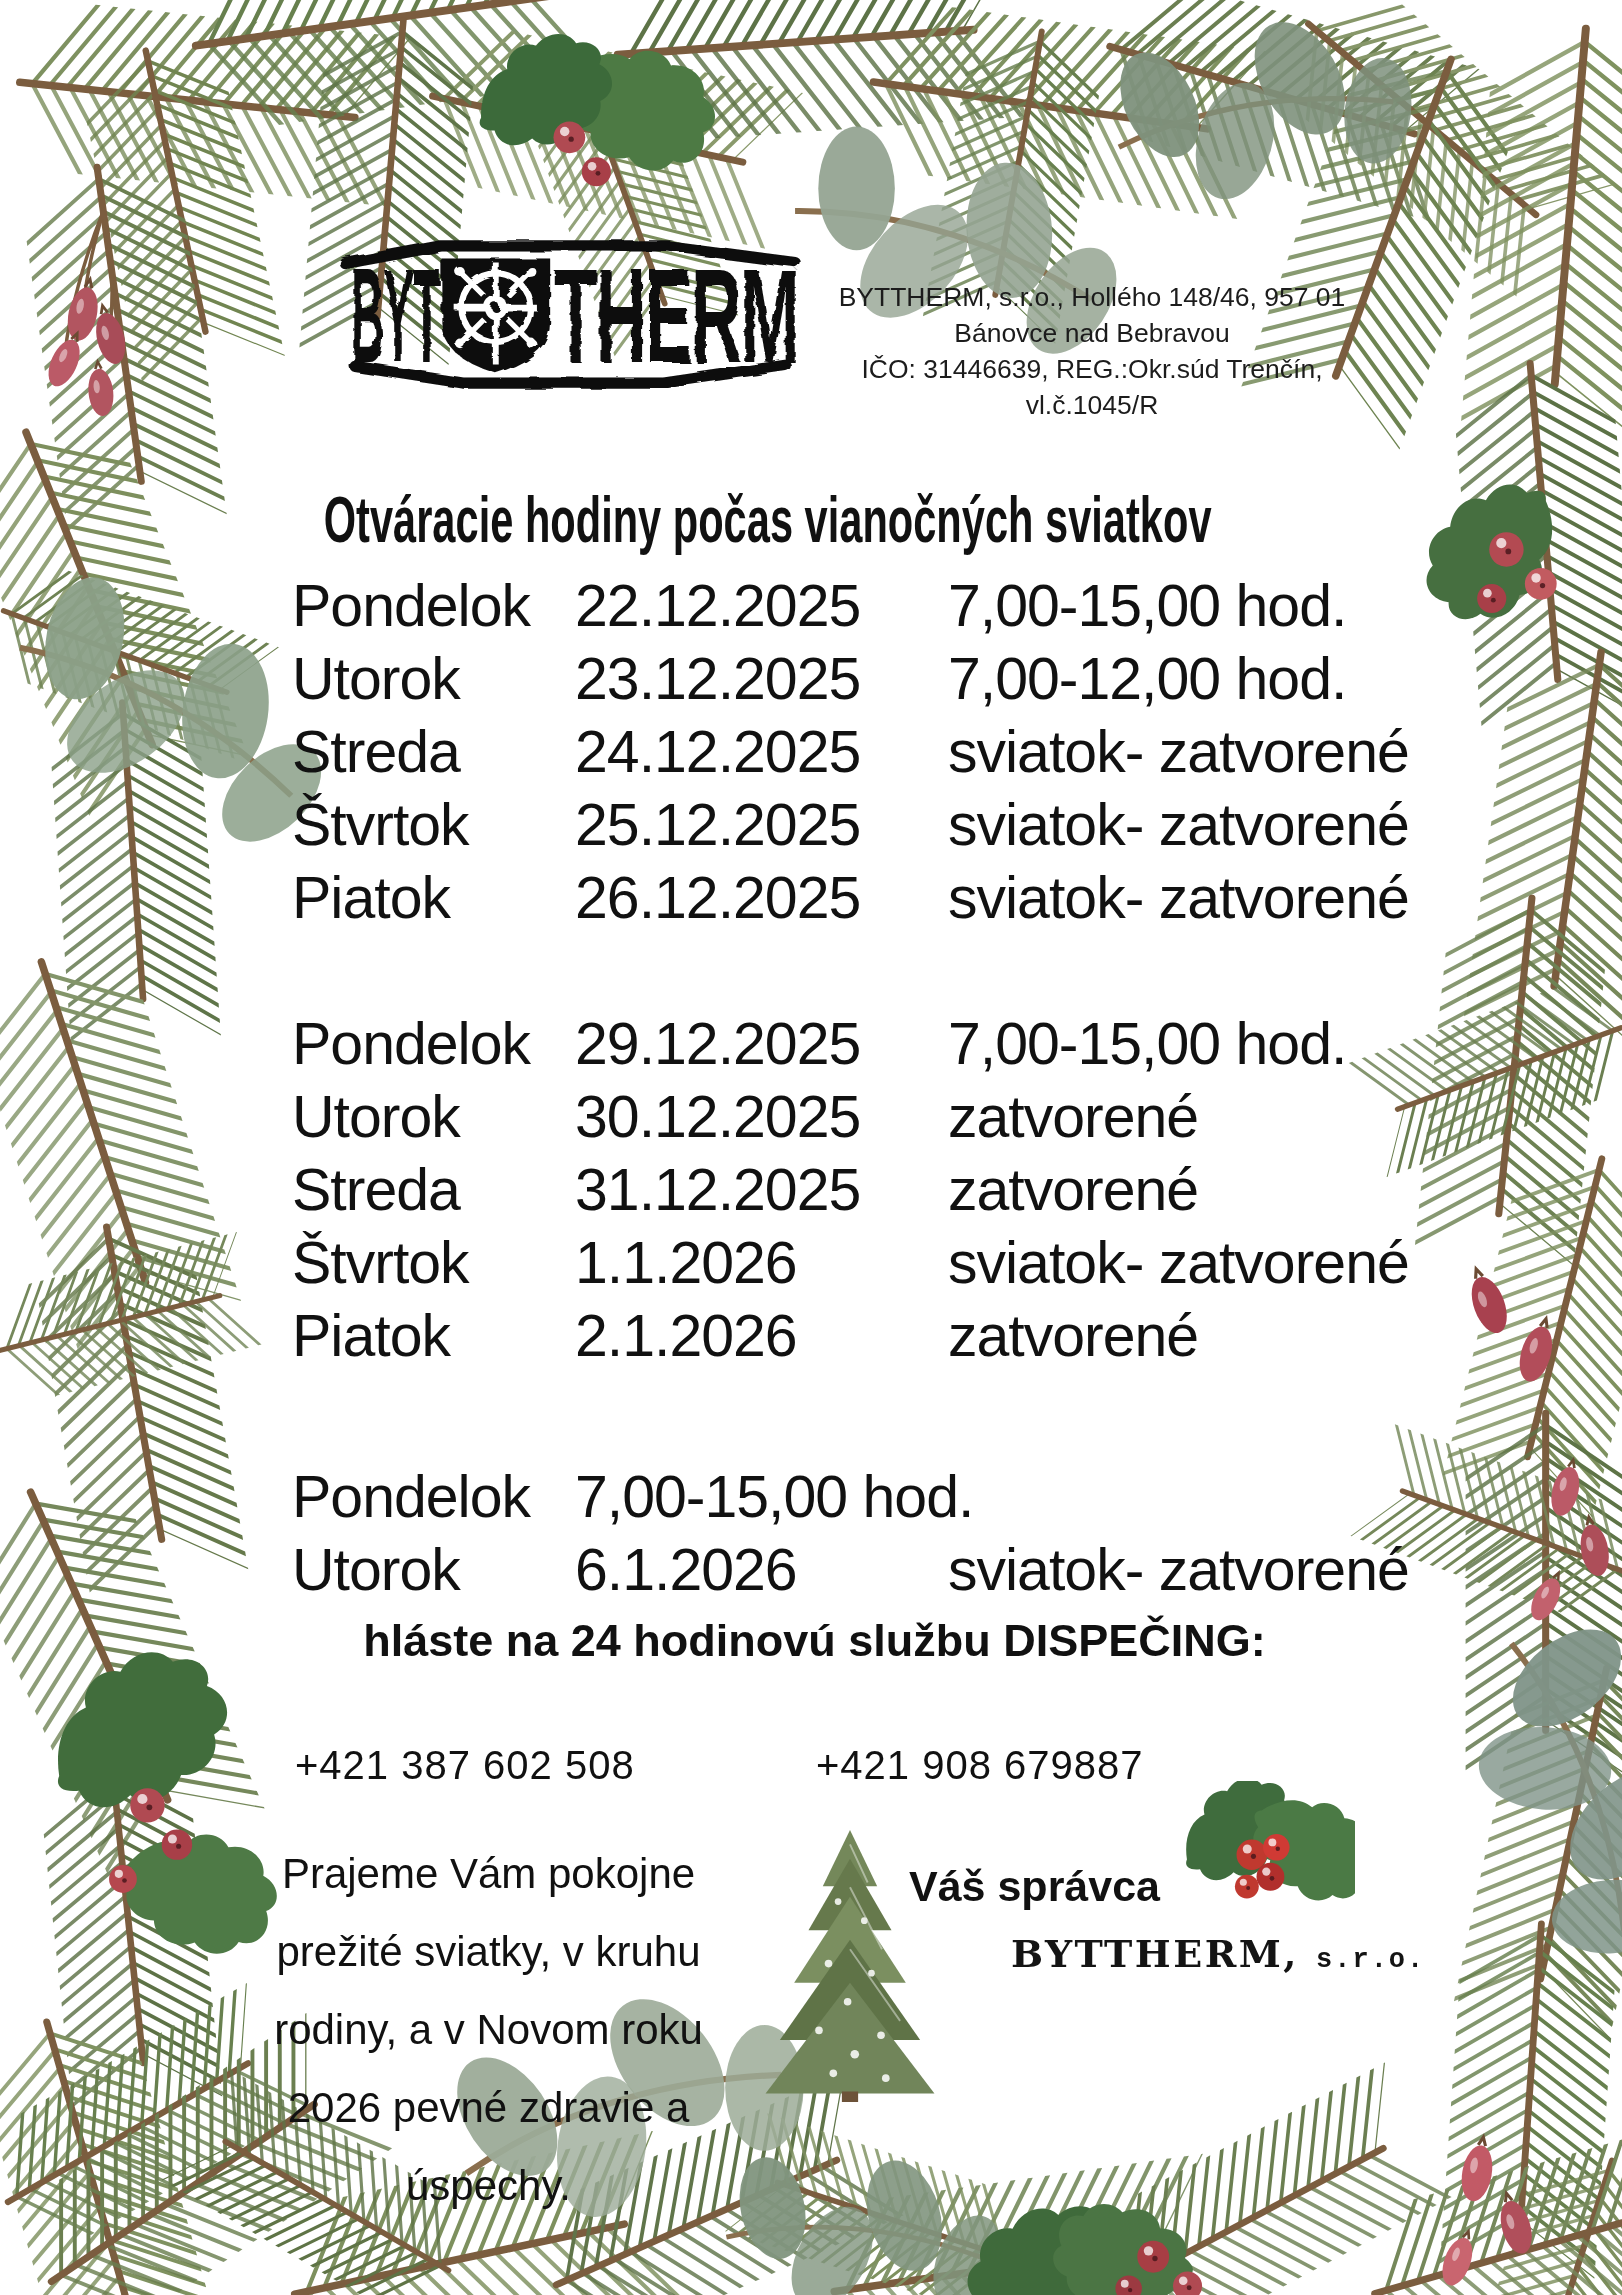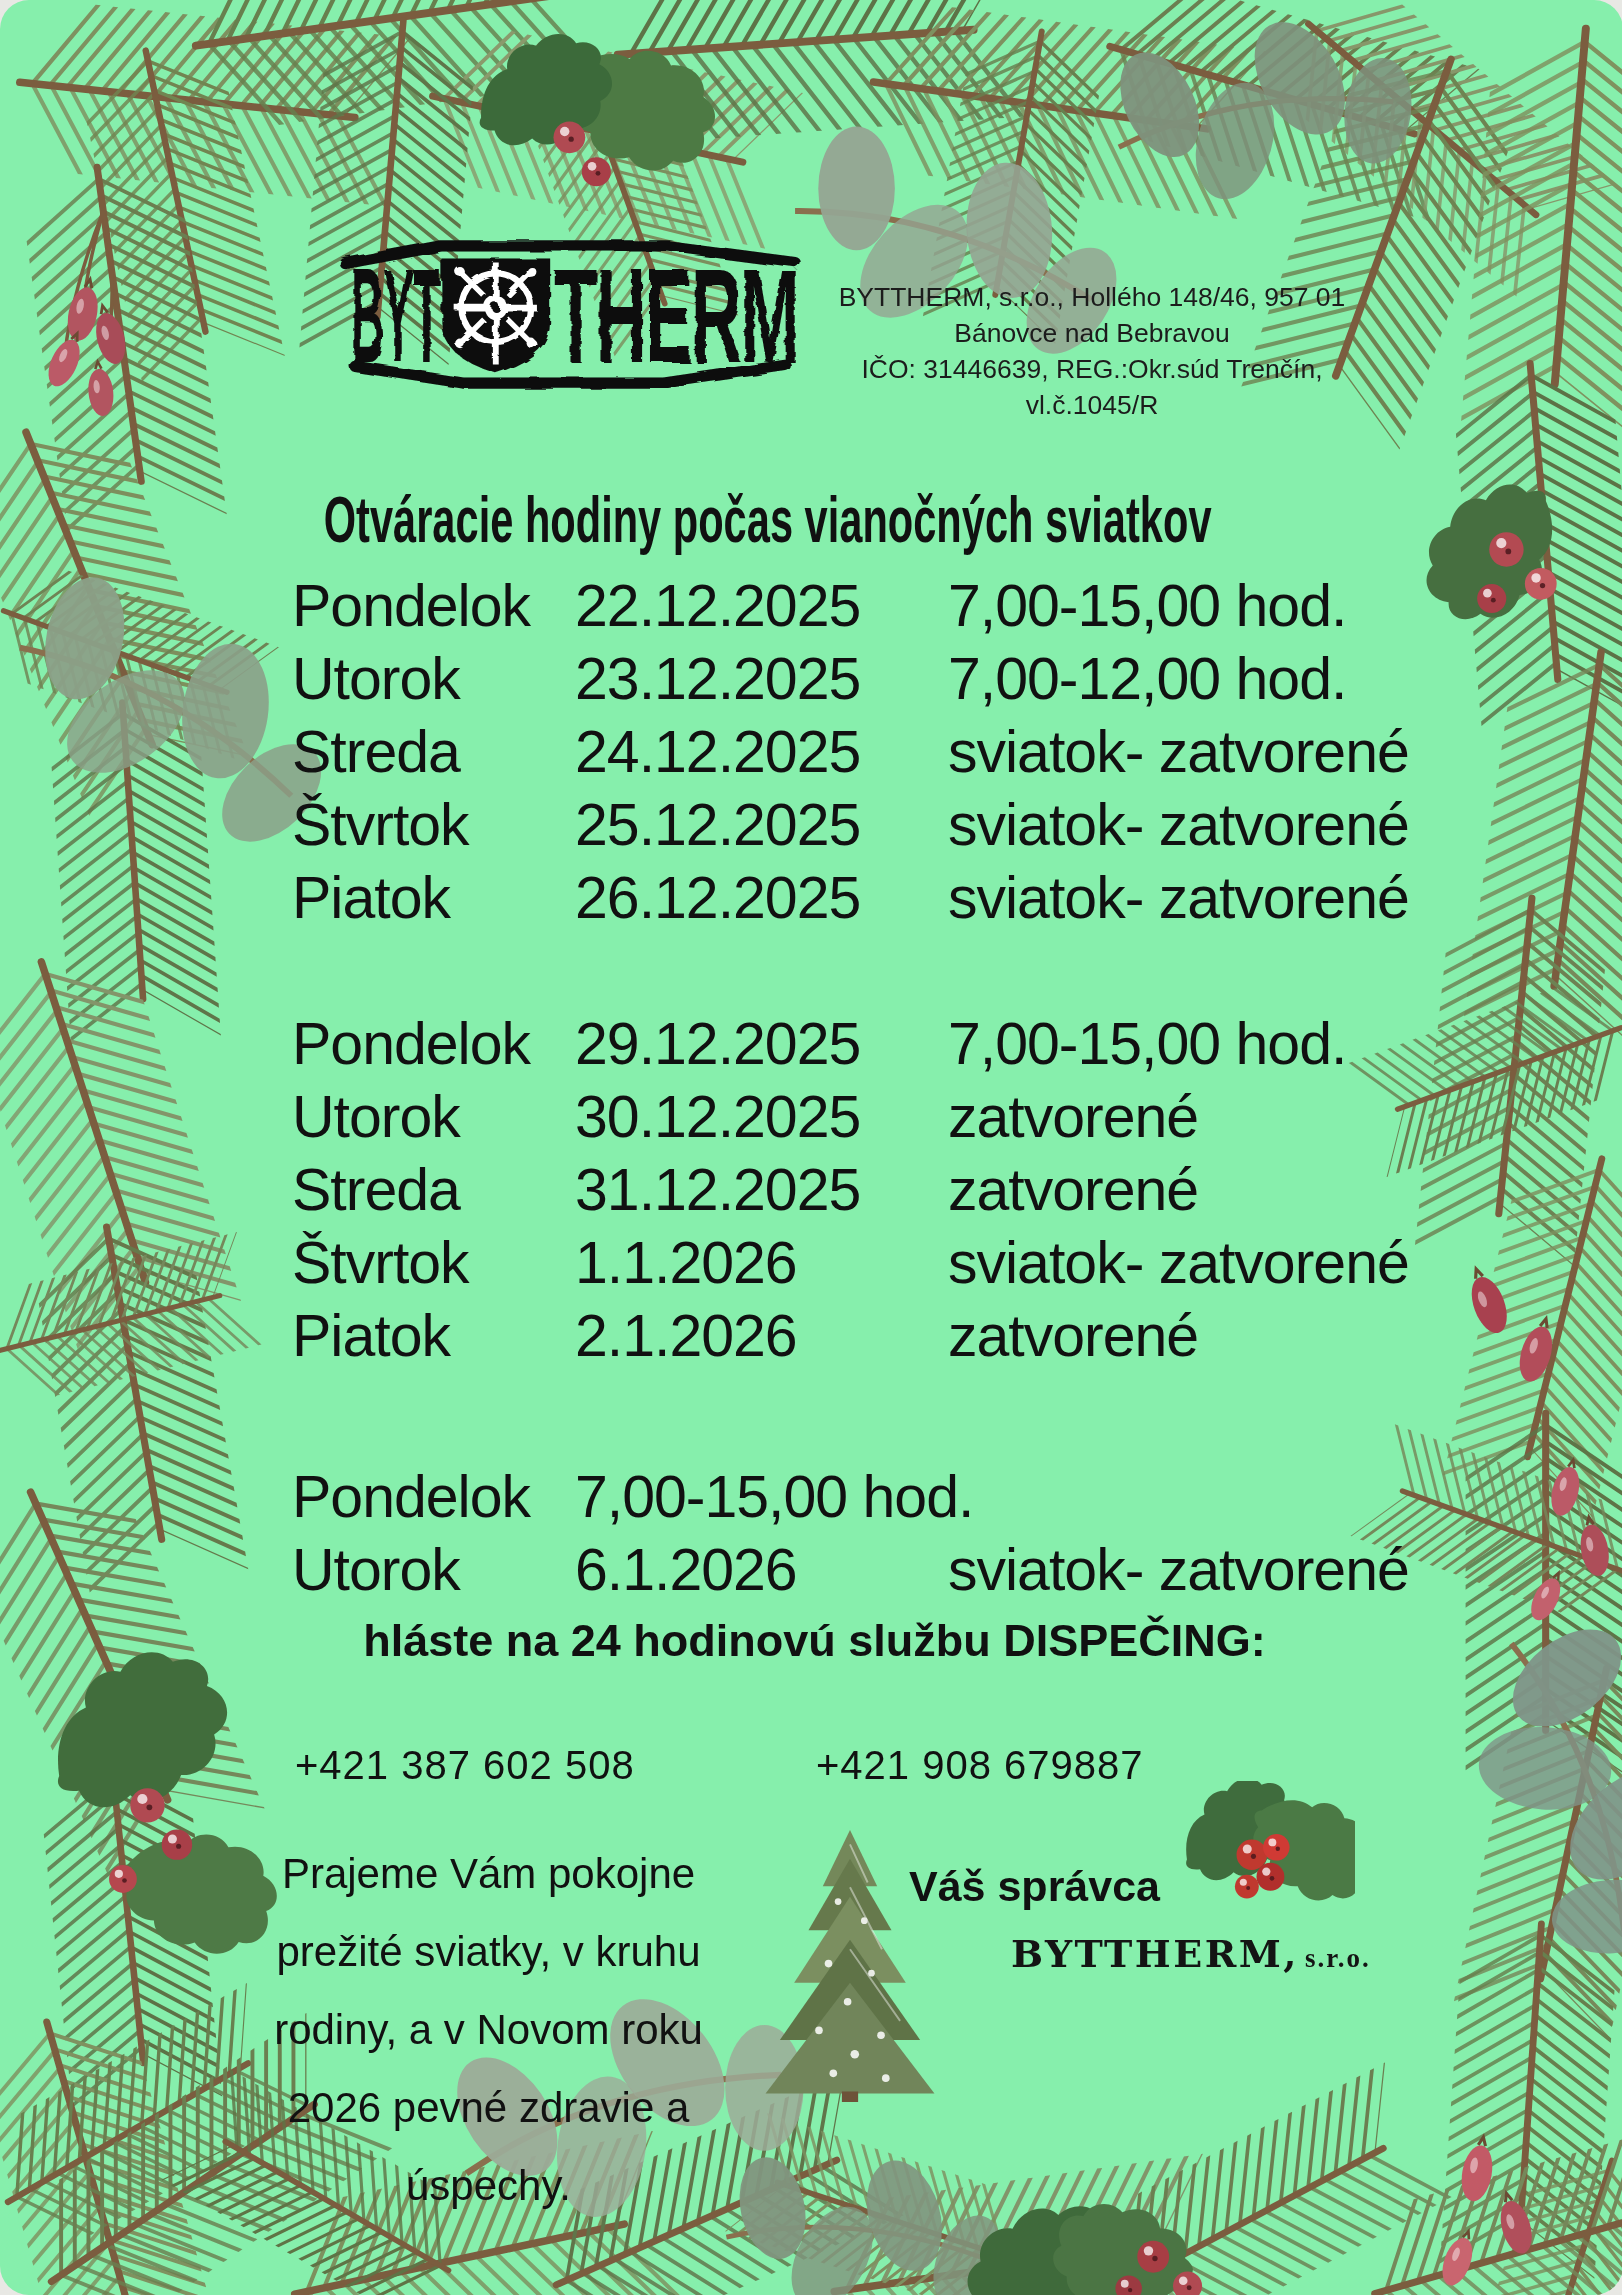--- a/index.html
+++ b/index.html
@@ -1,23 +1,22 @@
 <!DOCTYPE html>
 <html style="font-size:7.9px"><head>
 <meta charset="utf-8">
 <style>
   html,body{margin:0;padding:0;background:#e8e8e4;}
   .poster{
     position:relative;
     width:1623px;height:2295px;
-    background:#86efac;
+    background:#ffffff;
     overflow:hidden;
     font-family:"Liberation Sans", sans-serif;
     color:#111;
-    border-radius:29px;
   }
   .decor{position:absolute;left:0;top:0;width:1623px;height:2295px;z-index:0;}
   .content-layer{position:absolute;left:0;top:0;width:1623px;height:2295px;z-index:2;}
 
   .logo{position:absolute;left:340px;top:240px;width:460px;height:145px;}
   .logo svg{width:100%;height:100%;overflow:visible;}
   .logo .bar{fill:none;stroke:#0b0b0b;stroke-width:23;stroke-linejoin:round;stroke-linecap:round;}
   .logo text{font-family:"Liberation Sans", sans-serif;font-weight:bold;font-size:272px;fill:#0b0b0b;letter-spacing:-6px;}
 
   .company{
@@ -55,22 +54,22 @@
   .caretaker{position:absolute;left:909px;top:1862px;font-size:43px;font-weight:bold;white-space:nowrap;}
 
   .holly-footer{position:absolute;left:1178px;top:1781px;width:177px;height:167px;}
 
   .signature{position:absolute;left:1011px;top:1931px;white-space:nowrap;}
   .sig-name{
     font-family:"DejaVu Serif", serif;font-weight:bold;
     font-size:38px;letter-spacing:2.5px;color:#141414;
   }
   .sig-suffix{
-    font-family:Liberation Serif, serif;font-weight:bold;
-    font-size:27px;letter-spacing:2px;color:#141414;margin-left:6px;
+    font-family:Liberation Mono, monospace;font-weight:bold;
+    font-size:27px;letter-spacing:2px;color:#141414;margin-left:17px;
   }
 </style>
 </head>
 <body>
 
 <div class="poster">
 
   <svg class="decor" viewBox="0 0 3307 4678" aria-hidden="true">
     <defs>
       <filter id="rough" x="-10%" y="-10%" width="120%" height="120%">

